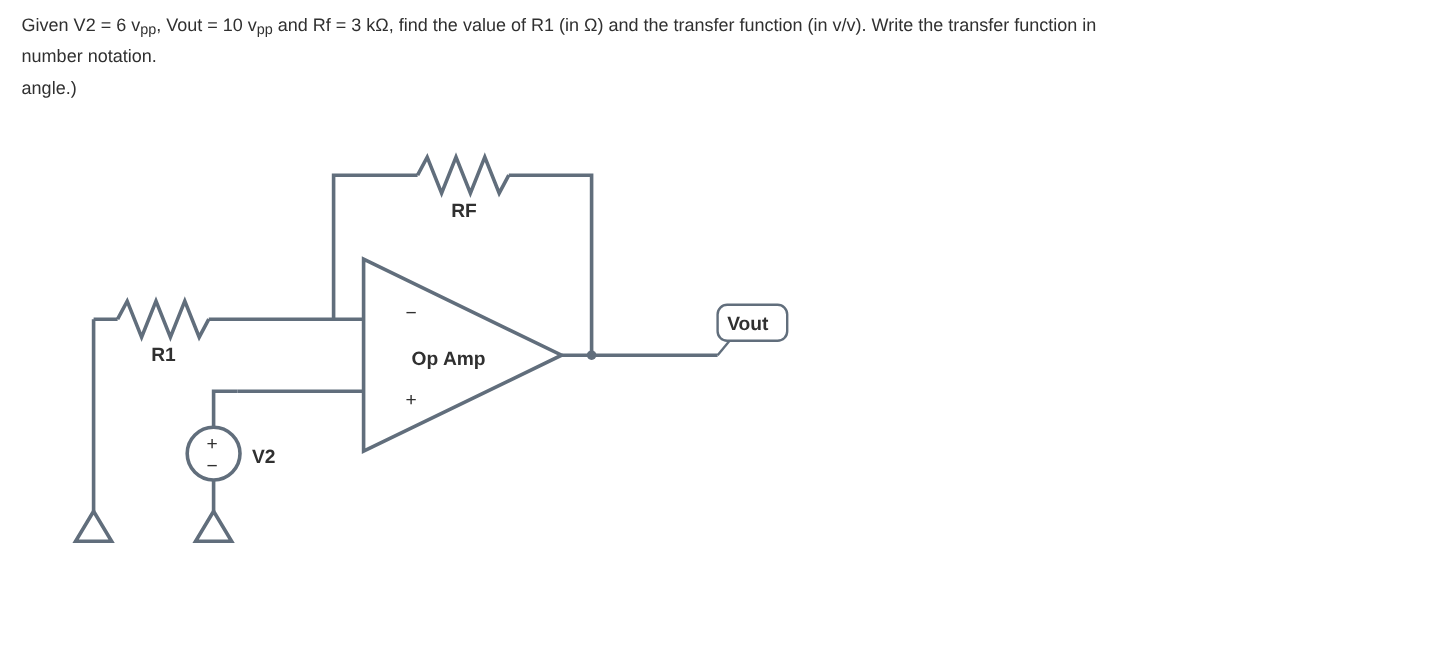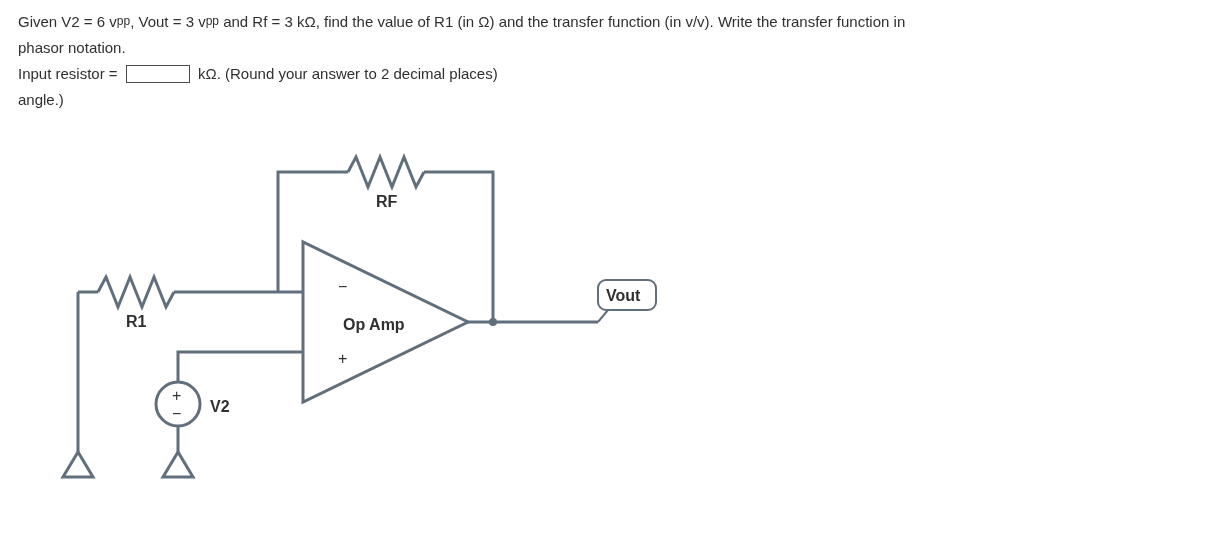--- a/index.html
+++ b/index.html
@@ -14,21 +14,21 @@
       padding: 10px 18px;
       width: 1209px;
       background: #fff;
     }
     .question-text {
       line-height: 1.6;
     }
     .line {
       margin-bottom: 2px;
       display: flex;
-      align-items: center;
+      align-items: flex-end;
       flex-wrap: wrap;
       gap: 0;
     }
     .line > span {
       white-space: pre;
     }
     sub {
       font-size: 0.8em;
       vertical-align: sub;
     }
@@ -83,31 +83,26 @@
       ry: 8;
     }
   </style>
 </head>
 <body>
 
 <div class="question-text">
   <div class="line">
     <span>Given V2 = 6 v</span>
       <sub>pp</sub>
-      <span>, Vout = 3 v</span>
+      <span>, Vout = 10 v</span>
       <sub>pp</sub>
       <span> and Rf = 3 kΩ, find the value of R1 (in Ω) and the transfer function (in v/v). Write the transfer function in</span>
   </div>
   <div class="line">
-    <span>phasor notation.</span>
-  </div>
-  <div class="line">
-    <span>Input resistor = </span>
-    <input class="input-box" type="text" value="" style="">
-    <span> kΩ. (Round your answer to 2 decimal places)</span>
+    <span>number notation.</span>
   </div>
   <div class="line">
     <span>angle.)</span>
   </div>
 </div>
 
 <div class="diagram">
   <svg width="680" height="400" viewBox="0 0 680 400">
 
     <path class="wire" d="M 40 160 L 40 320"></path>

